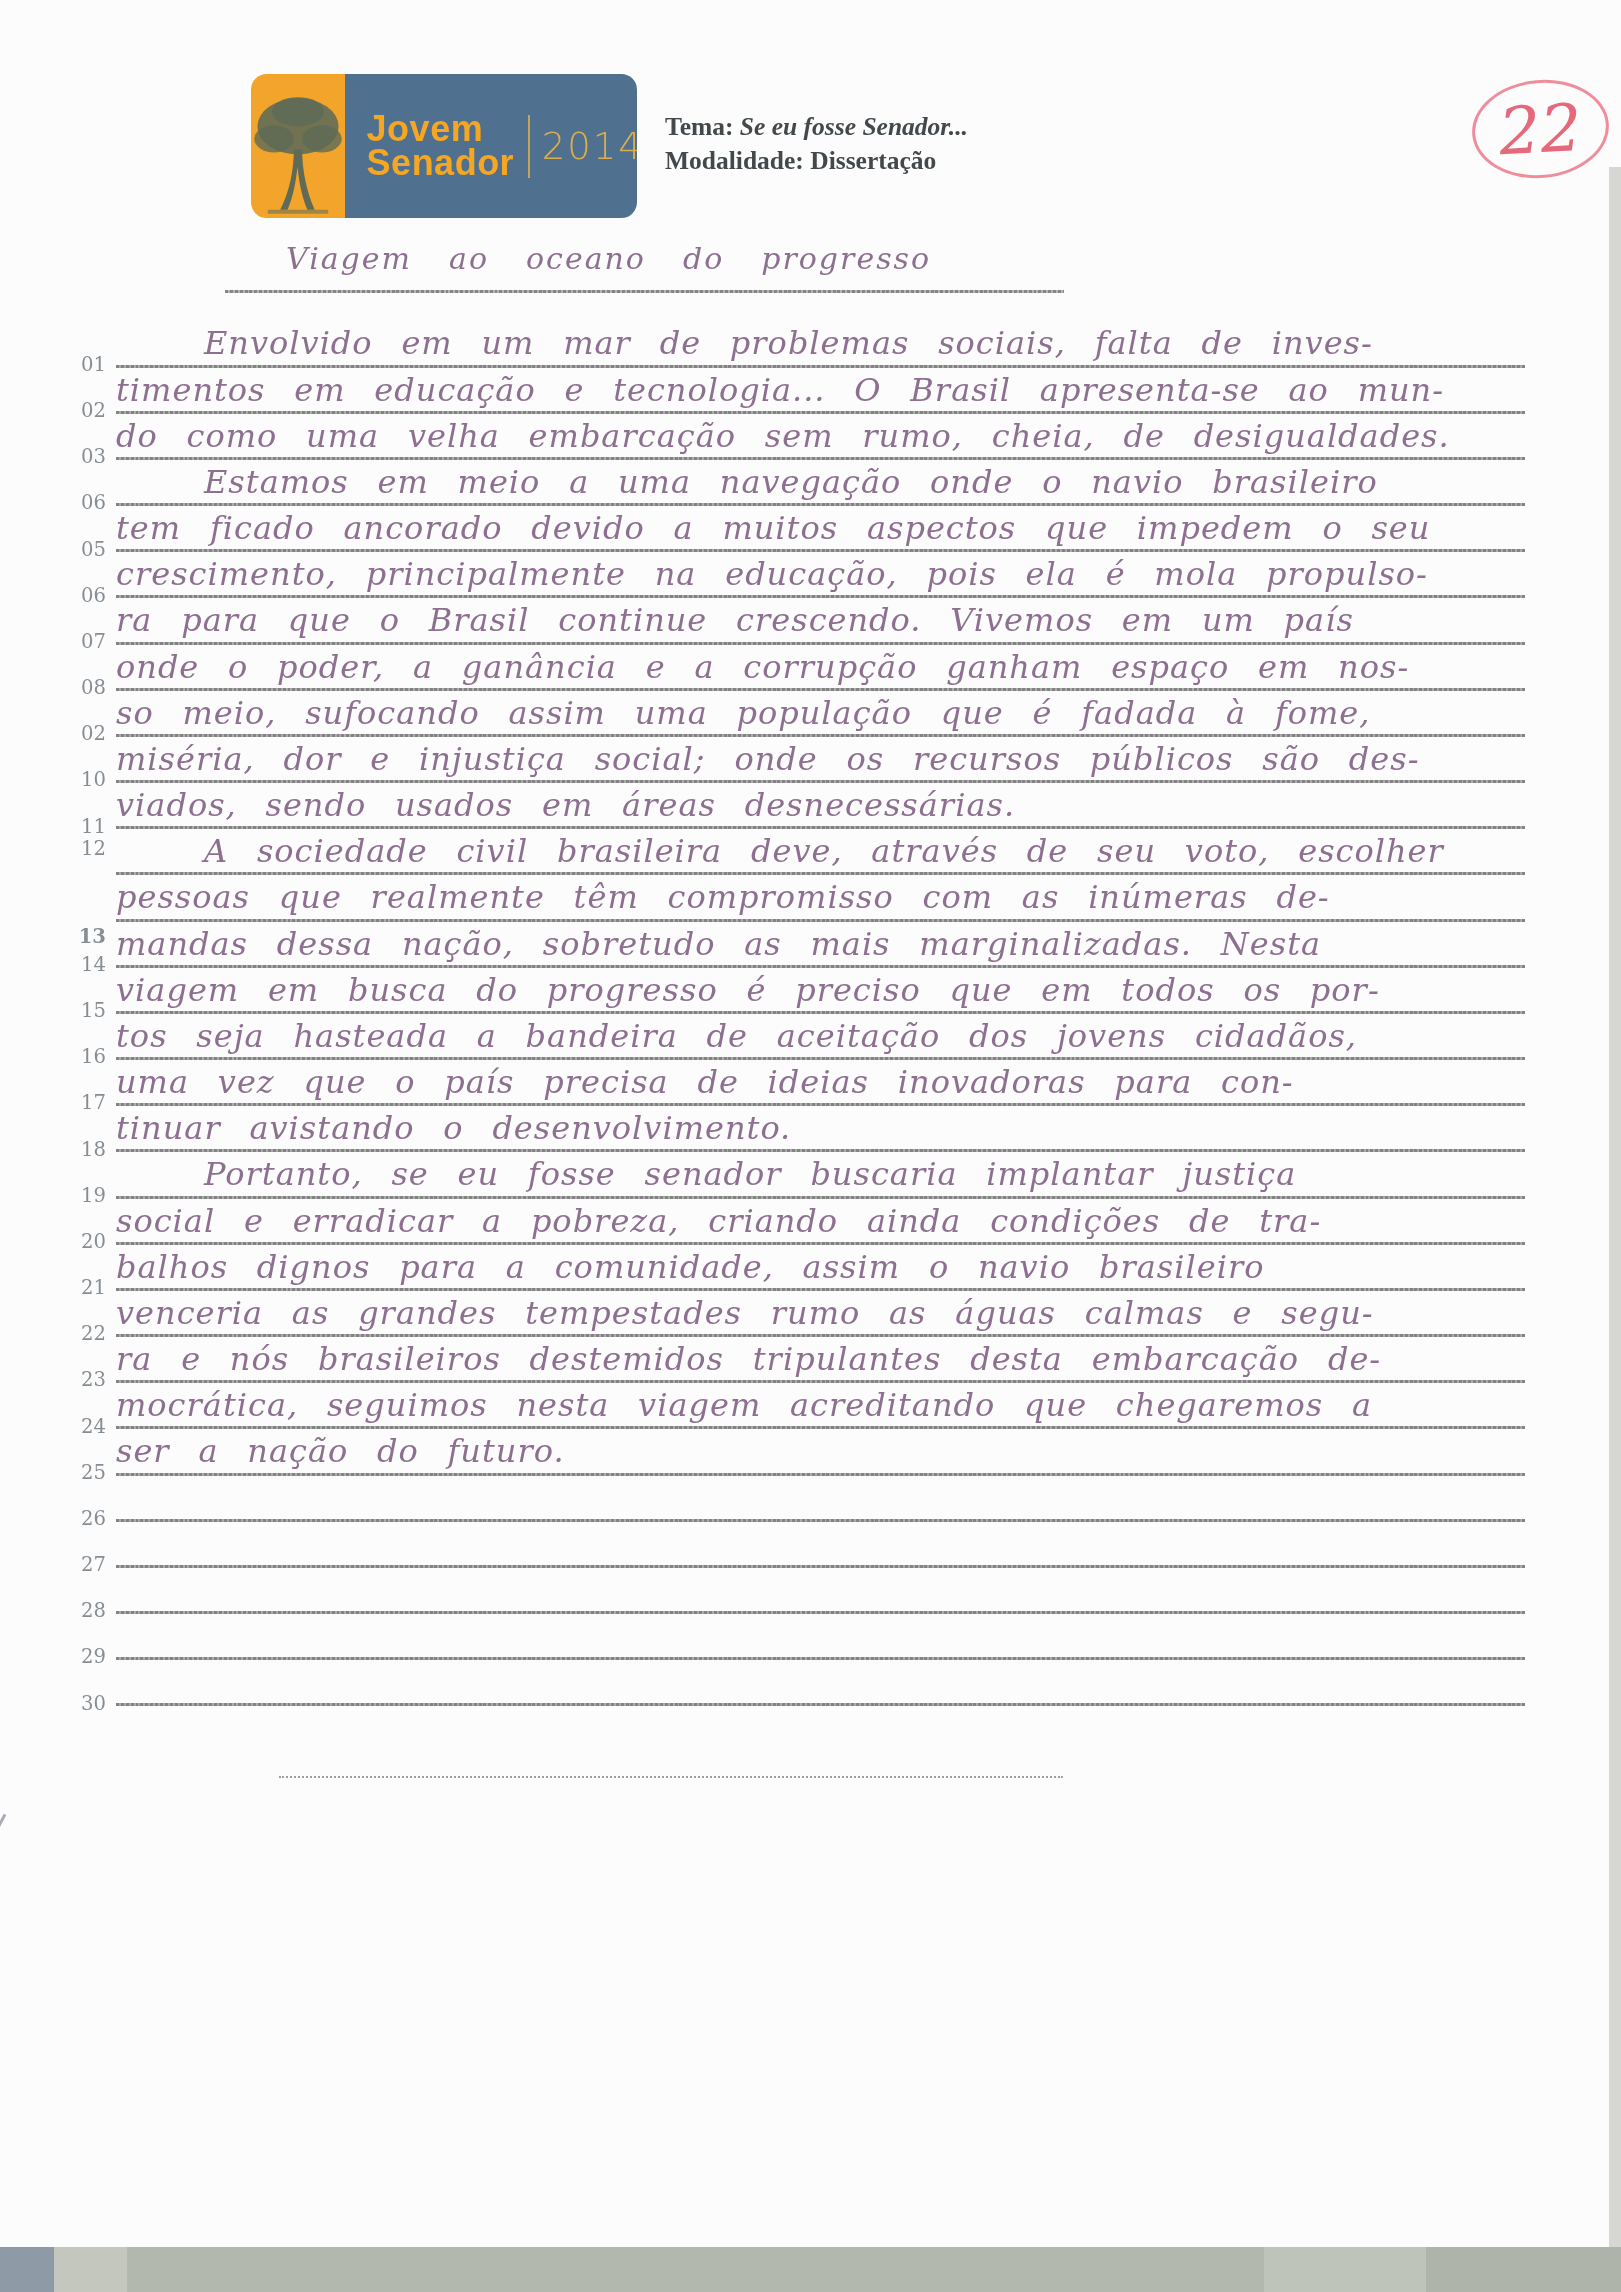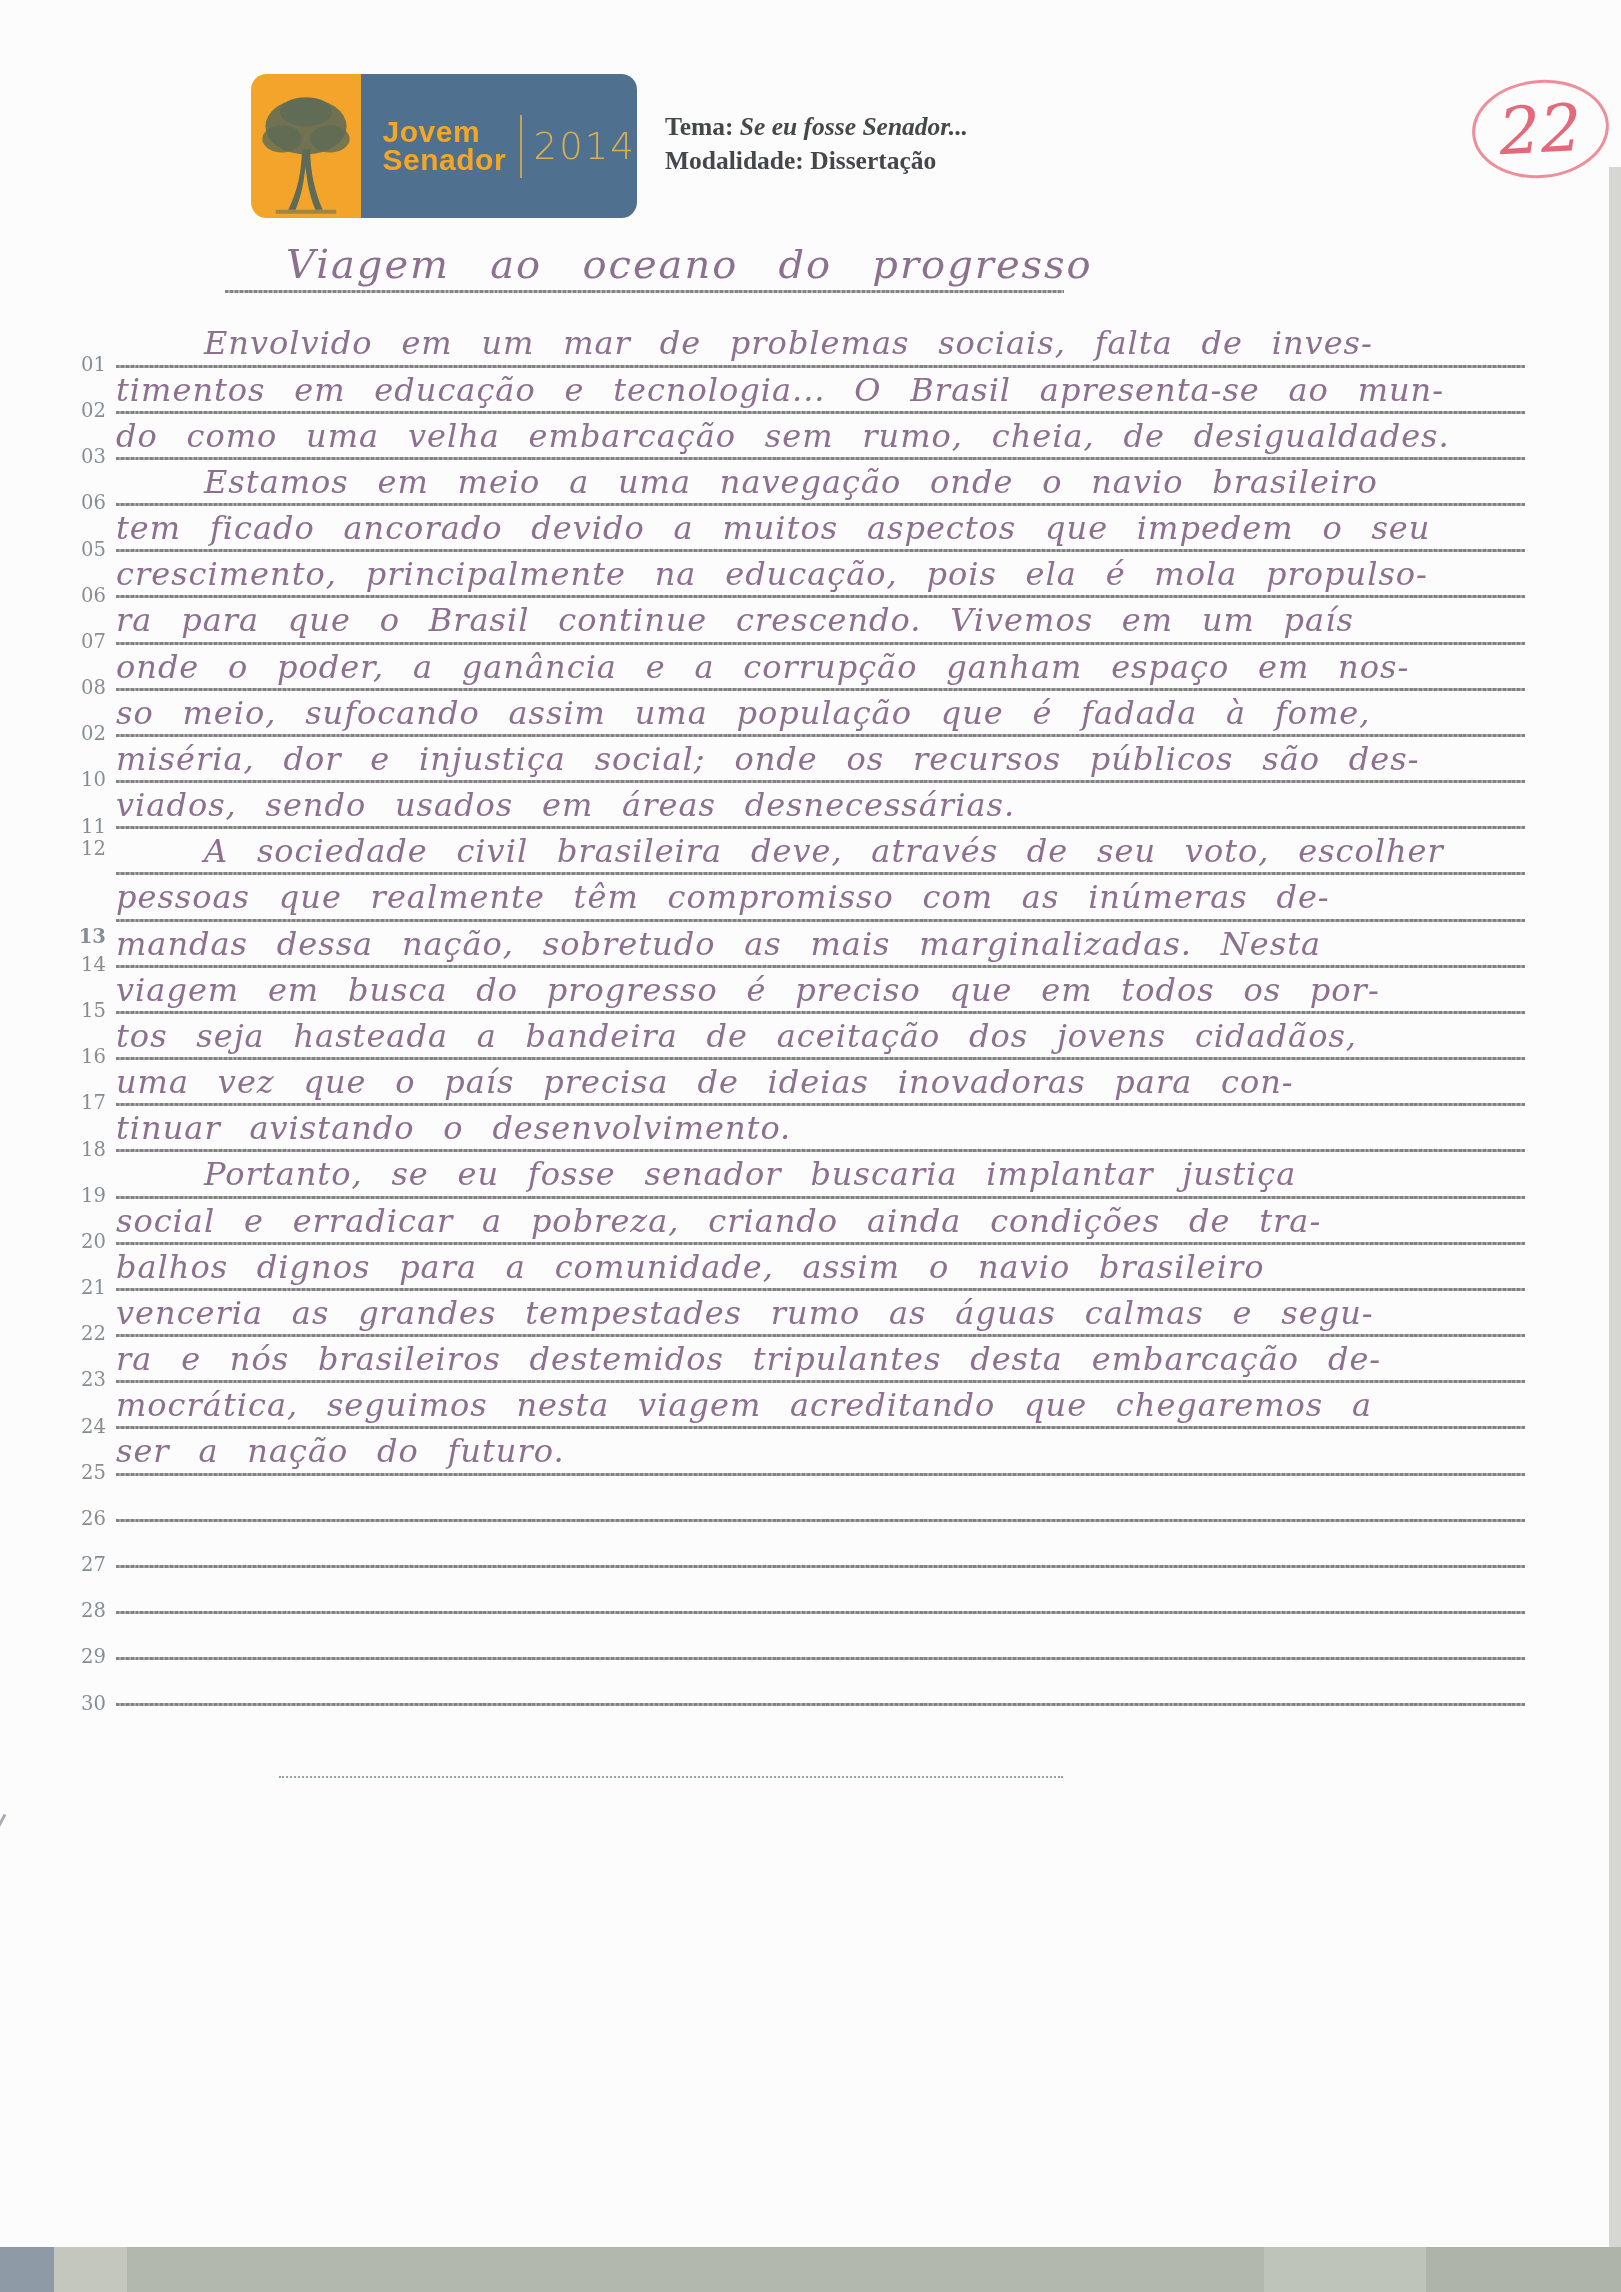--- a/index.html
+++ b/index.html
@@ -24,21 +24,21 @@
   }
   .logo-blue{
     flex:1;height:100%;
     background:var(--logo-blue,#50708f);
     display:flex;align-items:center;
     padding-left:21.6px;box-sizing:border-box;
   }
   .logo-name{
     display:flex;flex-direction:column;
     font-family:"Liberation Sans",sans-serif;
-    font-weight:bold;font-size:30px;line-height:0.95;
+    font-weight:bold;font-size:36px;line-height:0.95;
     color:var(--logo-text,#f5a623);
     letter-spacing:0.5px;
   }
   .logo-divider{
     width:2px;height:63px;background:var(--logo-year,#d8ae4e);
     margin:0 11.8px 0 13.7px;opacity:0.85;
   }
   .logo-year{
     font-family:"DejaVu Sans",sans-serif;
     font-weight:200;font-size:37px;
@@ -63,21 +63,21 @@
   }
   .score span{
     font-family:"DejaVu Serif",serif;font-style:italic;
     font-size:65px;color:var(--score-red,#e4697a);
     transform:rotate(2deg);
   }
   
   .essay-title{
     position:absolute;left:286px;top:241px;width:784px;
     font-family:"DejaVu Serif",serif;font-style:italic;
-    font-size:40px;color:var(--ink,#8d7090);
+    font-size:30px;color:var(--ink,#8d7090);
     letter-spacing:2px;word-spacing:25.5px;white-space:nowrap;
   }
   .title-rule{
     position:absolute;left:225px;top:290px;width:839px;height:2.9px;
     background:repeating-linear-gradient(90deg,#858585 0 2.9px,#b5b5b5 2.9px 4.9px);
   }
   
   .line-num{
     position:absolute;left:69px;width:37px;
     text-align:right;

